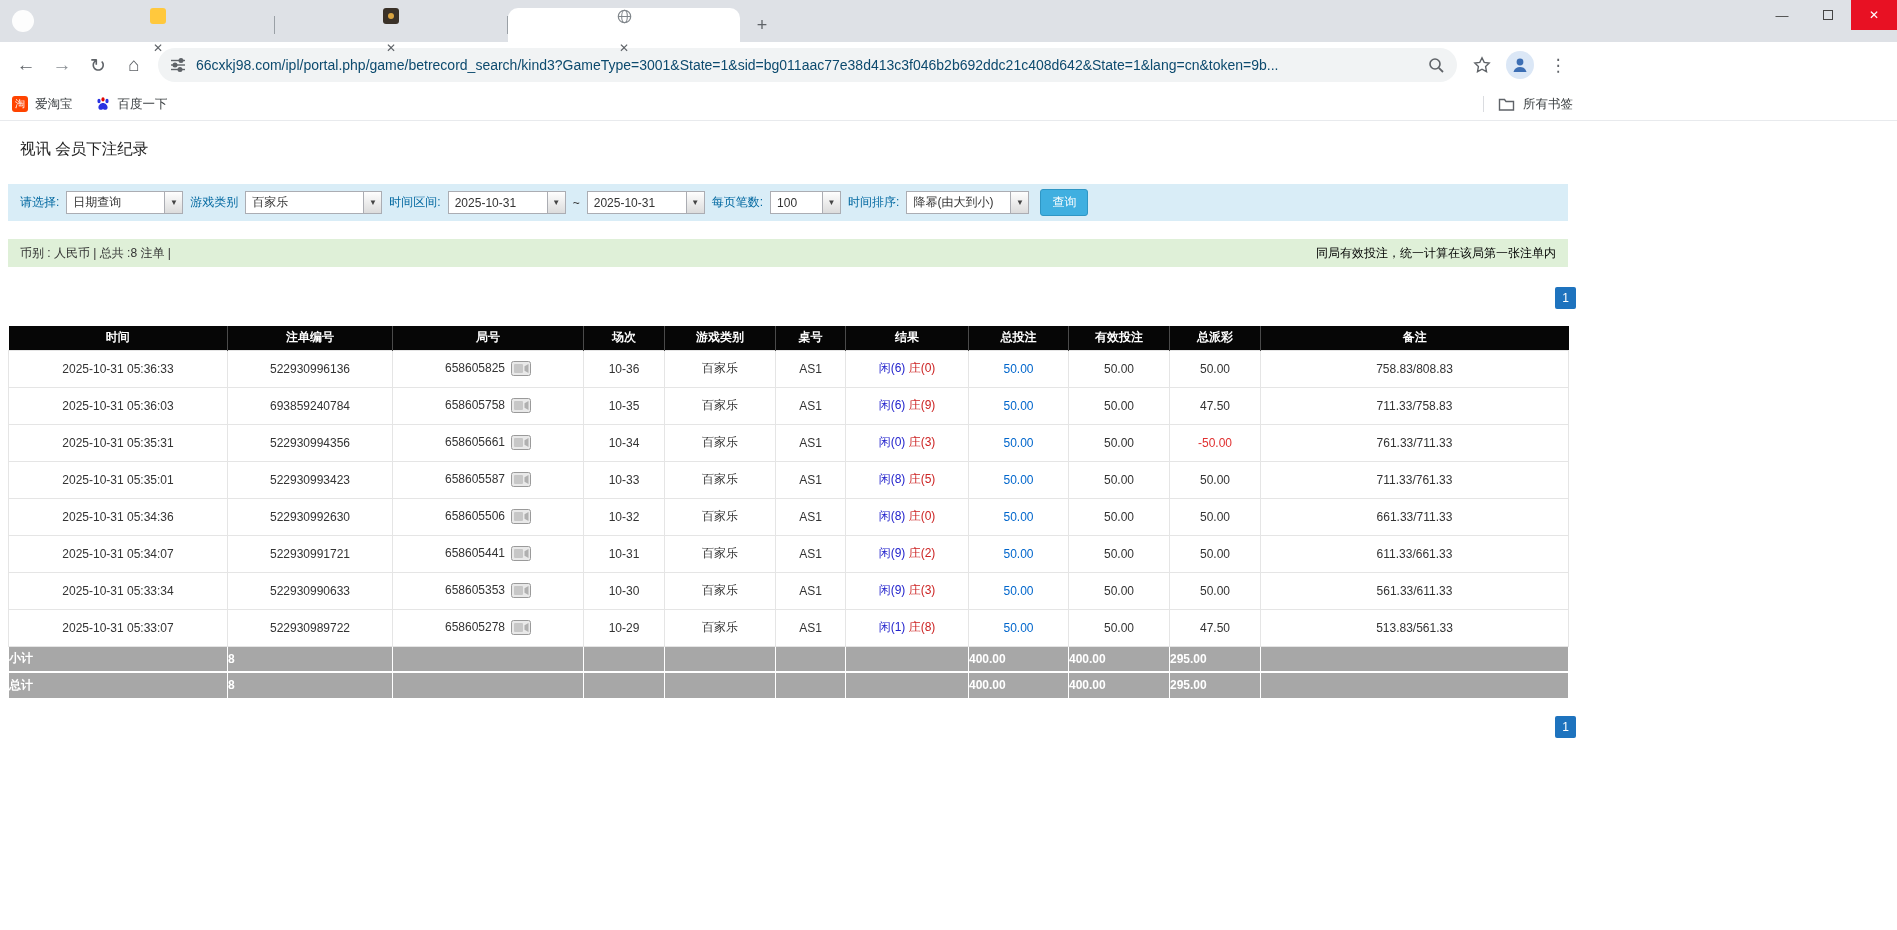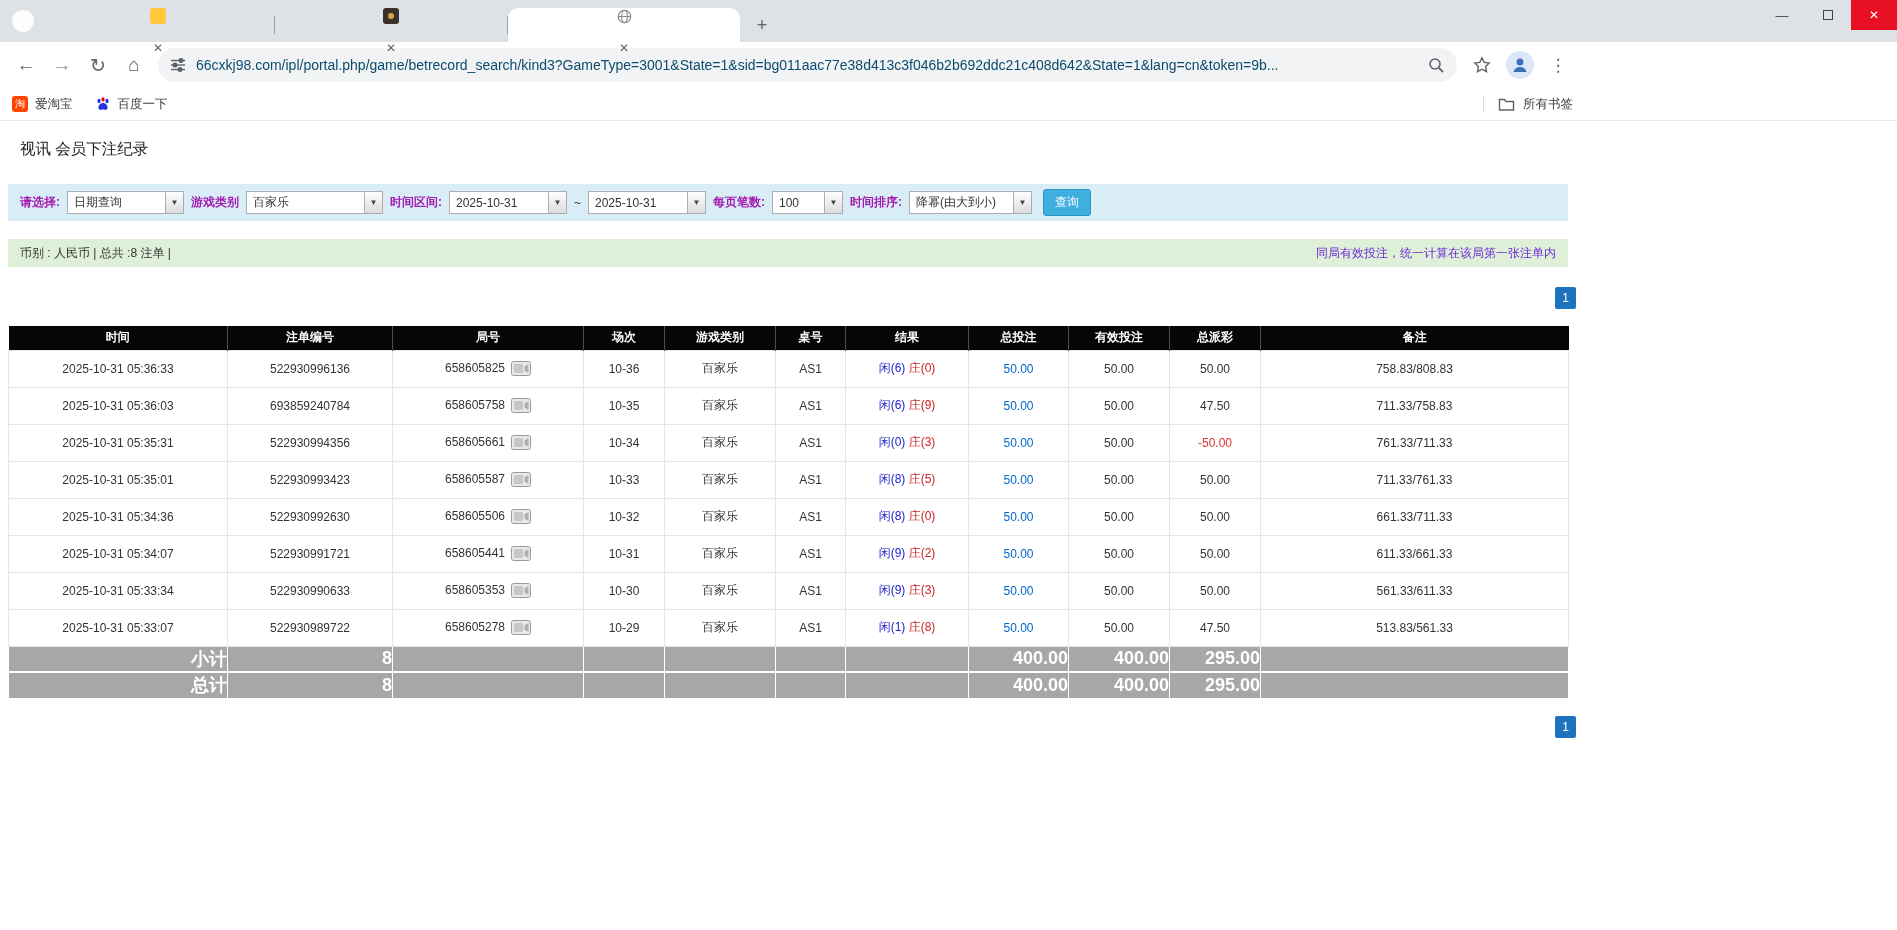--- a/index.html
+++ b/index.html
@@ -44,45 +44,45 @@
   .bm-ico-tao { width: 16px; height: 16px; background: #ff4400; color: #fff; border-radius: 3px; font-size: 10px; display: flex; align-items: center; justify-content: center; }
   .bm-right { display: flex; align-items: center; gap: 8px; font-size: 12.5px; color: #3c4043; }
   .bm-vline { width: 1px; height: 16px; background: #dadce0; margin-right: 6px; }
   .chrome-divider { height: 1px; background: #e8eaed; width: 100%; }
 
   
   .content { padding: 18px 0 0 8px; width: 1576px; }
   .page-title { font-size: 15.5px; color: #222; font-weight: 400; margin-bottom: 24px; padding-left: 12px; }
 
   .filterbar { width: 1560px; height: 37px; background: #d9edf7; display: flex; align-items: center; padding: 0 12px; gap: 7px; font-size: 12px; }
-  .flabel { color: #a21caf; font-weight: bold; white-space: nowrap; }
+  .flabel { color: #0369a1; font-weight: normal; white-space: nowrap; }
   .combo { display: inline-flex; height: 23px; }
   .combo input { height: 23px; border: 1px solid #abadb3; border-right: none; padding: 0 6px; font-size: 12px; color: #333; background: #fff; font-family: inherit; }
   .combo .dbtn { width: 19px; height: 23px; border: 1px solid #abadb3; background: linear-gradient(#fefefe, #dcdcdc); display: flex; align-items: center; justify-content: center; font-size: 8px; color: #444; }
   .tilde { color: #333; }
   .search-btn { background: #3fafe0; color: #fff; border: 1px solid #2f96c4; border-radius: 3px; font-size: 12px; padding: 4px 11px; margin-left: 4px; font-family: inherit; }
 
   .summarybar { width: 1560px; height: 28px; background: #dff0d8; margin-top: 18px; display: flex; align-items: center; justify-content: space-between; padding: 0 12px; font-size: 12px; }
   .summary-left { color: #333; }
-  .summary-right { color: #6d28d9; }
+  .summary-right { color: #000000; }
 
   .pag-row { width: 1568px; margin-top: 20px; display: flex; justify-content: flex-end; }
   .pag-row.bottom { margin-top: 17px; }
   .page-btn { min-width: 20px; height: 22px; background: #1e73be; color: #fff; font-size: 12px; display: flex; align-items: center; justify-content: center; padding: 0 7px; border-radius: 2px; }
 
   table.bets { width: 1560px; margin-top: 17px; border-collapse: collapse; table-layout: fixed; }
   table.bets thead th { background: #060606; color: #fff; font-size: 12px; font-weight: bold; height: 24px; border-right: 1px solid #4a4a4a; text-align: center; }
   table.bets thead th:last-child { border-right: none; }
   table.bets tbody td { height: 37px; background: #fff; font-size: 12px; color: #333; text-align: center; border: 1px solid #e5e5e5; }
   table.bets .vicon { display: inline-flex; vertical-align: middle; margin-left: 6px; }
   .res-player { color: #2222cc; }
   .res-banker { color: #cc2222; }
   .bet-link { color: #06c; text-decoration: none; cursor: pointer; }
   .neg { color: #e03030; }
-  table.bets tfoot td { background: #a7a7a7; color: #fff; font-weight: bold; font-size: 18px; height: 26px; text-align: right; border: 1px solid #fff; }
+  table.bets tfoot td { background: #a7a7a7; color: #fff; font-weight: bold; font-size: 12px; height: 26px; text-align: left; border: 1px solid #fff; }
   table.bets tfoot tr.total-row td { border-top: 2px solid #fff; }
 </style>
 </head>
 <body>
 
 <div class="screen">
 
   <div class="tabstrip">
     <div class="tab-circle"></div>
     <div class="tabs">

